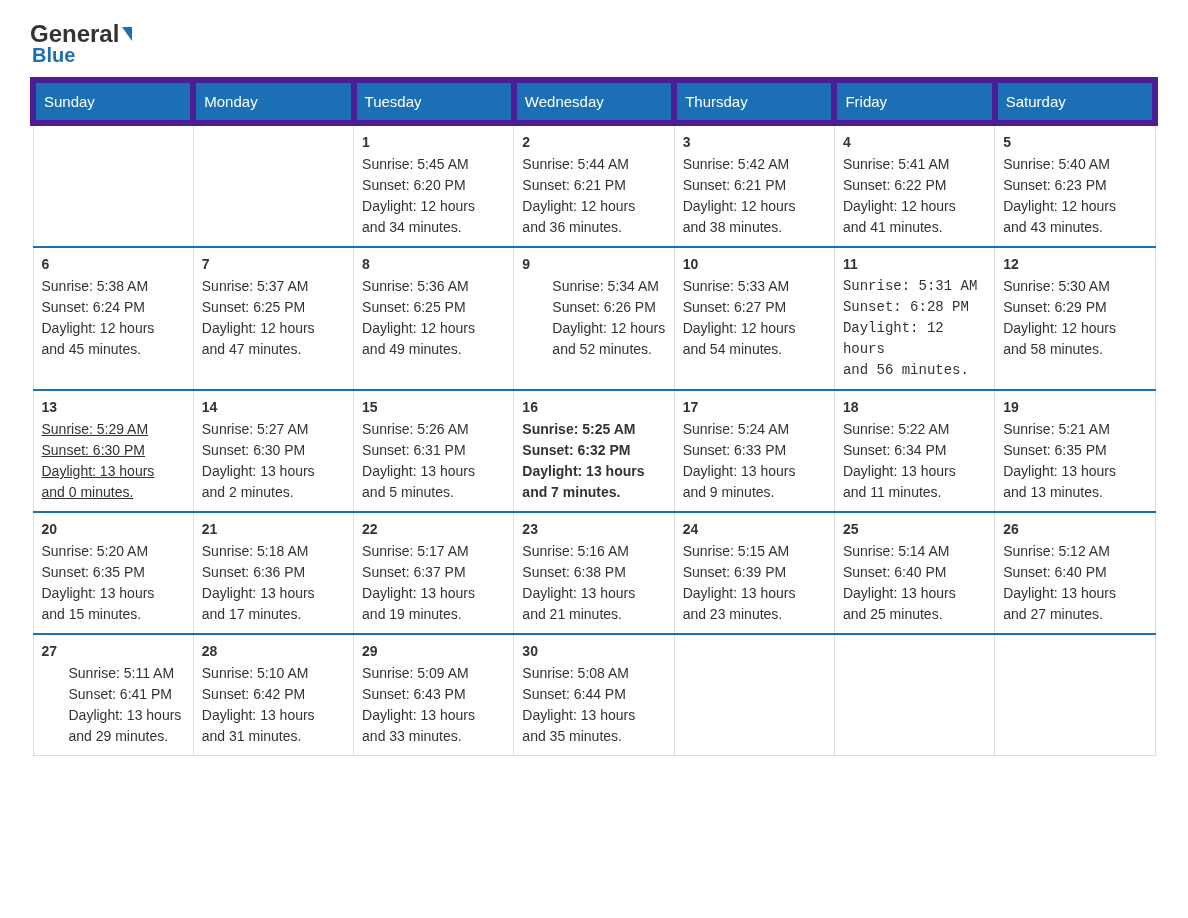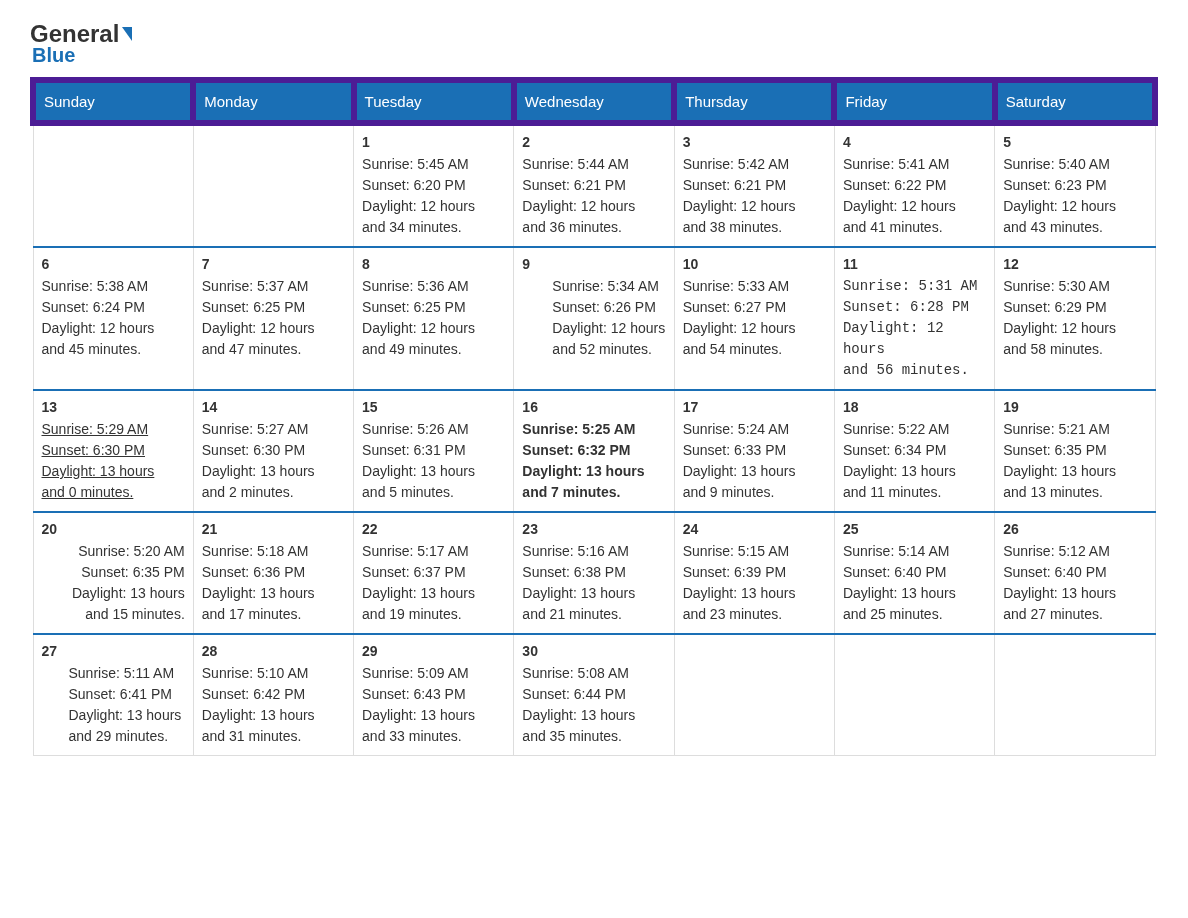--- a/index.html
+++ b/index.html
@@ -261,21 +261,21 @@
           <span class="day-number">19</span>
           <div class="day-info" style="white-space: pre-line;">Sunrise: 5:21 AM
 Sunset: 6:35 PM
 Daylight: 13 hours
 and 13 minutes.</div>
         </td>
       </tr>
       <tr>
         <td>
           <span class="day-number">20</span>
-          <div class="day-info" style="white-space: pre-line; text-align: right;">Sunrise: 5:20 AM
+          <div class="day-info" style="white-space: pre-line;">Sunrise: 5:20 AM
 Sunset: 6:35 PM
 Daylight: 13 hours
 and 15 minutes.</div>
         </td>
         <td>
           <span class="day-number">21</span>
           <div class="day-info" style="white-space: pre-line;">Sunrise: 5:18 AM
 Sunset: 6:36 PM
 Daylight: 13 hours
 and 17 minutes.</div>

